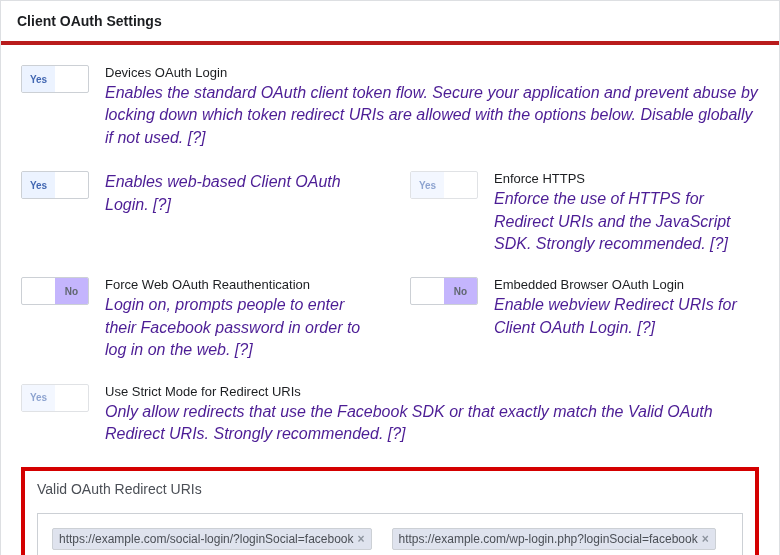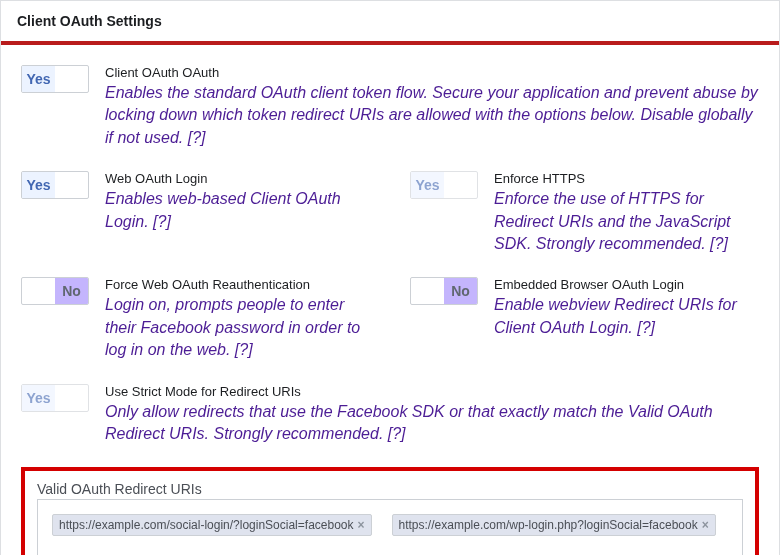--- a/index.html
+++ b/index.html
@@ -43,21 +43,21 @@
     display: flex;
     background: #fff;
     overflow: hidden;
     user-select: none;
   }
   .toggle .half {
     flex: 1;
     display: flex;
     align-items: center;
     justify-content: center;
-    font-size: 14px;
+    font-size: 10px;
     font-weight: bold;
   }
   .toggle .yes-on {
     background: #ecf3ff;
     color: #4267b2;
   }
   .toggle .yes-off {
     color: #bcc0c4;
     font-weight: normal;
   }
@@ -86,21 +86,21 @@
     font-style: italic;
   }
   .highlight-box {
     border: 4px solid #d40000;
     padding: 10px 12px 14px 12px;
     margin-bottom: 22px;
   }
   .uri-label {
     font-size: 14px;
     color: #4b4f56;
-    margin-bottom: 2px;
+    margin-bottom: 16px;
   }
   .uri-input {
     border: 1px solid #ccd0d5;
     background: #fff;
     padding: 14px;
     min-height: 60px;
     display: flex;
     flex-wrap: wrap;
     gap: 20px;
     align-content: flex-start;
@@ -129,34 +129,33 @@
   <div class="panel-header">Client OAuth Settings</div>
   <div class="panel-body">
 
     <div class="row">
       <div class="setting single">
         <div class="toggle">
           <div class="half yes-on">Yes</div>
           <div class="half no-off"></div>
         </div>
         <div class="text-col">
-          <div class="opt-title">Client OAuth OAuth</div>
+          <div class="opt-title">Devices OAuth Login</div>
           <div class="opt-desc">Enables the standard OAuth client token flow. Secure your application and prevent abuse by locking down which token redirect URIs are allowed with the options below. Disable globally if not used.  [?]</div>
         </div>
       </div>
     </div>
 
     <div class="row">
       <div class="setting">
         <div class="toggle">
           <div class="half yes-on">Yes</div>
           <div class="half no-off"></div>
         </div>
         <div class="text-col">
-          <div class="opt-title">Web OAuth Login</div>
           <div class="opt-desc">Enables web-based Client OAuth Login.  [?]</div>
         </div>
       </div>
       <div class="setting">
         <div class="toggle disabled">
           <div class="half yes-on">Yes</div>
           <div class="half no-off"></div>
         </div>
         <div class="text-col">
           <div class="opt-title">Enforce HTTPS</div>

